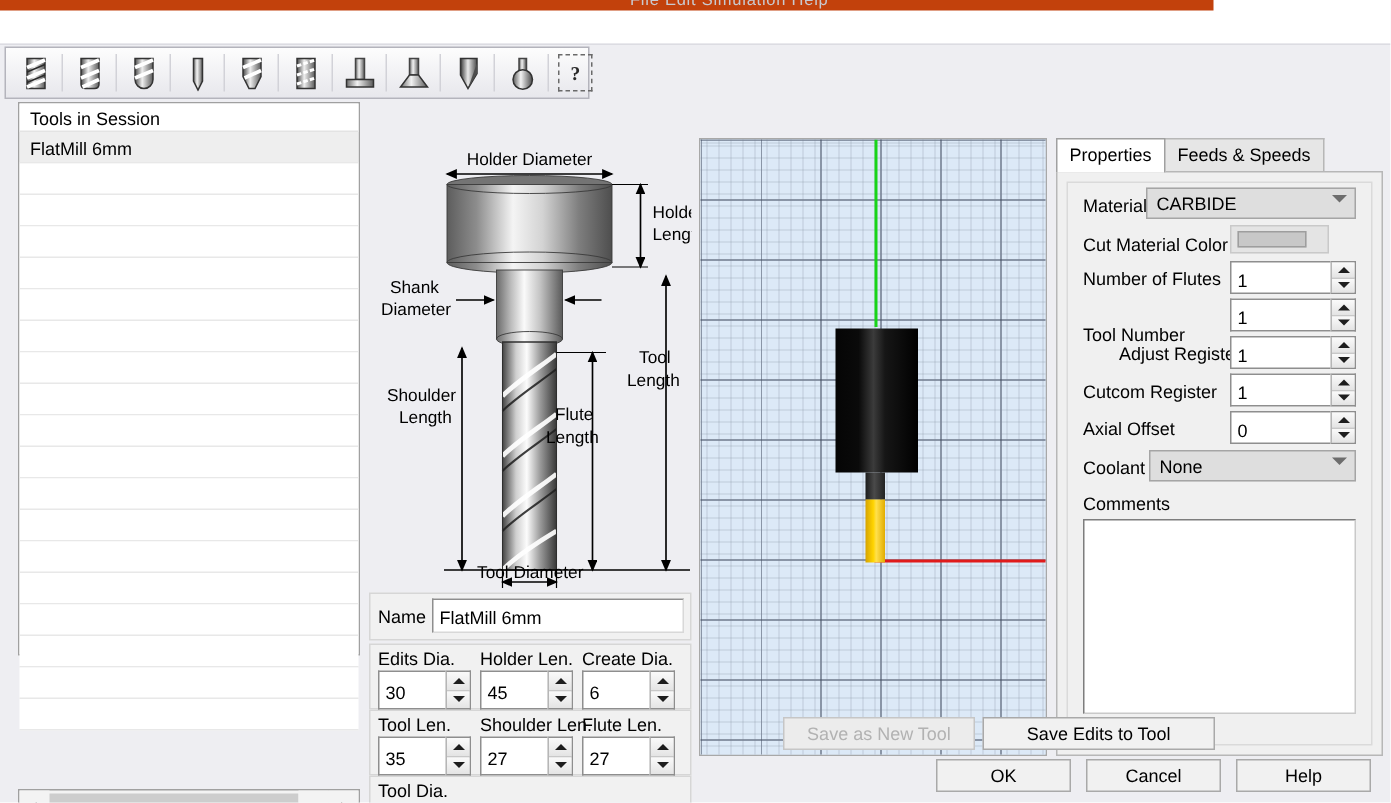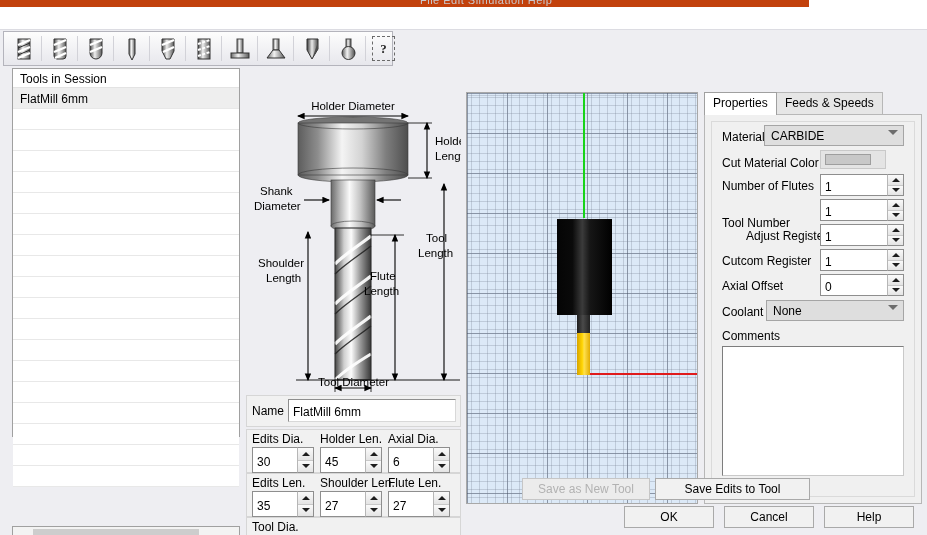--- a/index.html
+++ b/index.html
@@ -551,33 +551,33 @@
             <input class="sp-in" value="45" style="width: 45px;">
             <div class="sp-btns" style="left: 45px;">
               <div class="sp-up">
                 <div class="arrow-up"></div>
               </div>
               <div class="sp-dn">
                 <div class="arrow-dn"></div>
               </div>
             </div>
           </div>
-          <div class="lbl" style="position: absolute; left: 142px; top: 37px;">Axial Dia.</div>
+          <div class="lbl" style="position: absolute; left: 142px; top: 37px;">Create Dia.</div>
           <div class="spin" style="left: 142px; top: 52px; width: 62px;">
             <input class="sp-in" value="6" style="width: 45px;">
             <div class="sp-btns" style="left: 45px;">
               <div class="sp-up">
                 <div class="arrow-up"></div>
               </div>
               <div class="sp-dn">
                 <div class="arrow-dn"></div>
               </div>
             </div>
           </div>
-          <div class="lbl" style="position: absolute; left: 6px; top: 81px;">Edits Len.</div>
+          <div class="lbl" style="position: absolute; left: 6px; top: 81px;">Tool Len.</div>
           <div class="spin" style="left: 6px; top: 96px; width: 62px;">
             <input class="sp-in" value="35" style="width: 45px;">
             <div class="sp-btns" style="left: 45px;">
               <div class="sp-up">
                 <div class="arrow-up"></div>
               </div>
               <div class="sp-dn">
                 <div class="arrow-dn"></div>
               </div>
             </div>

